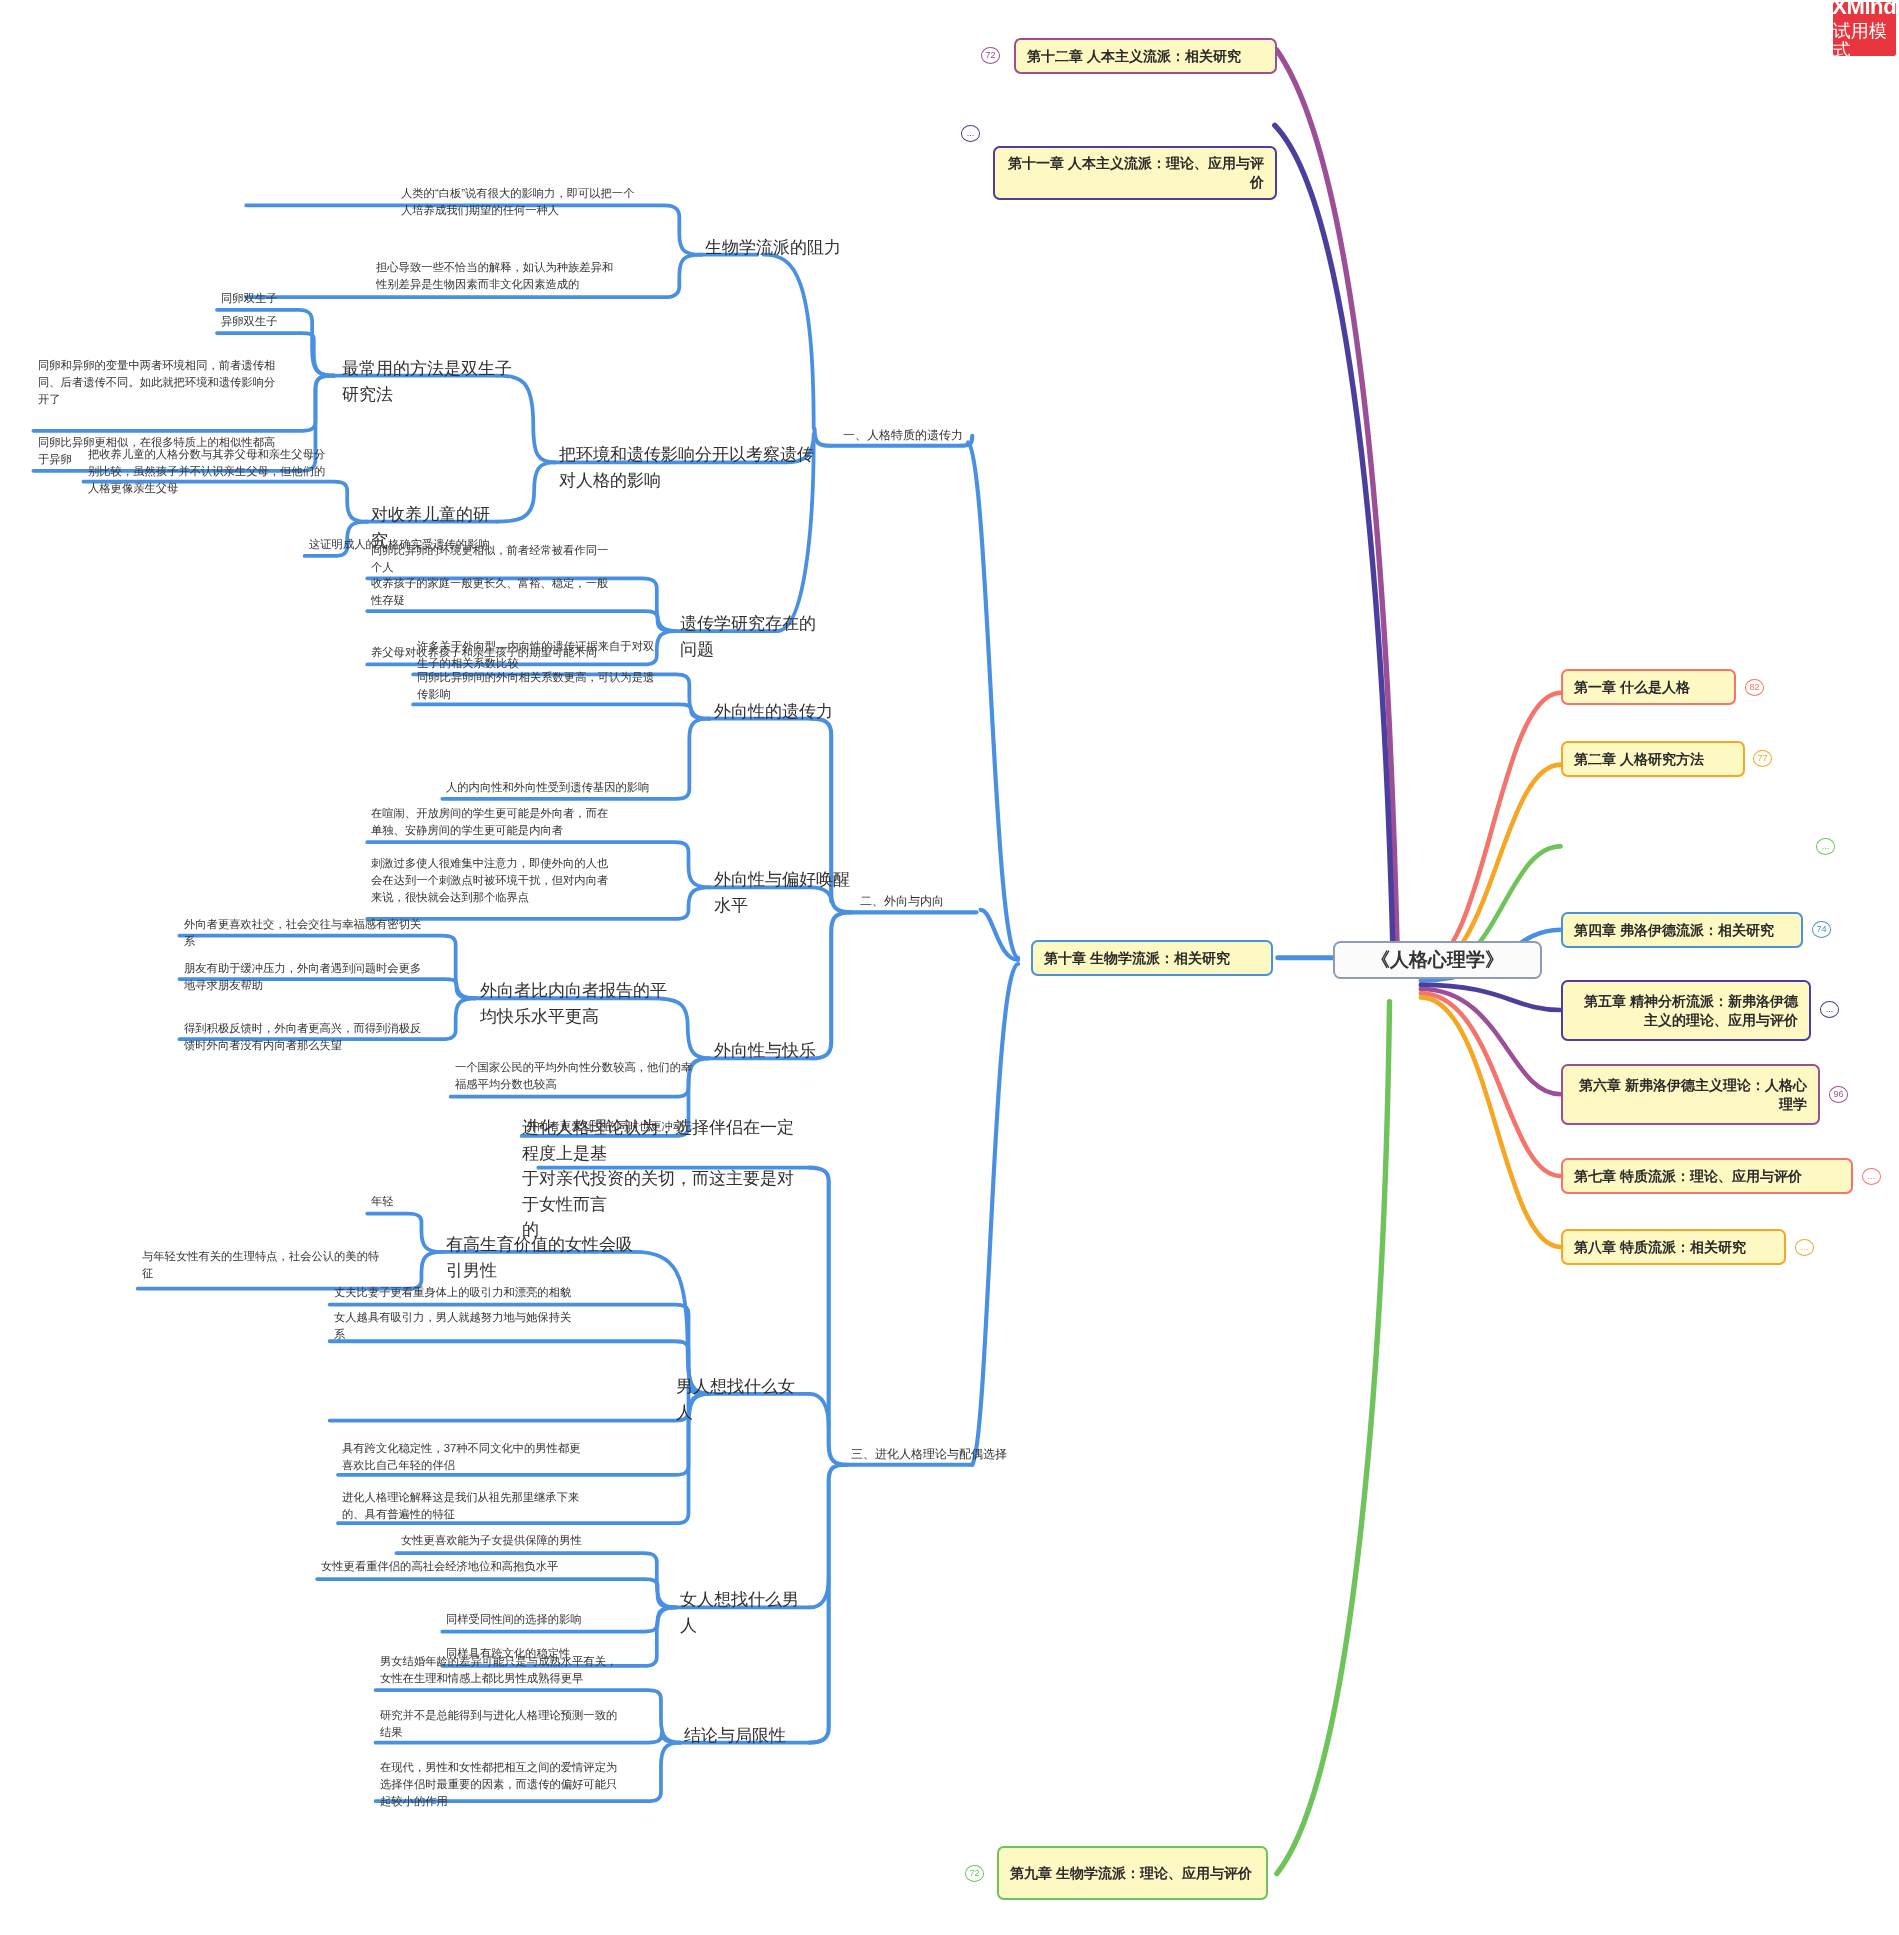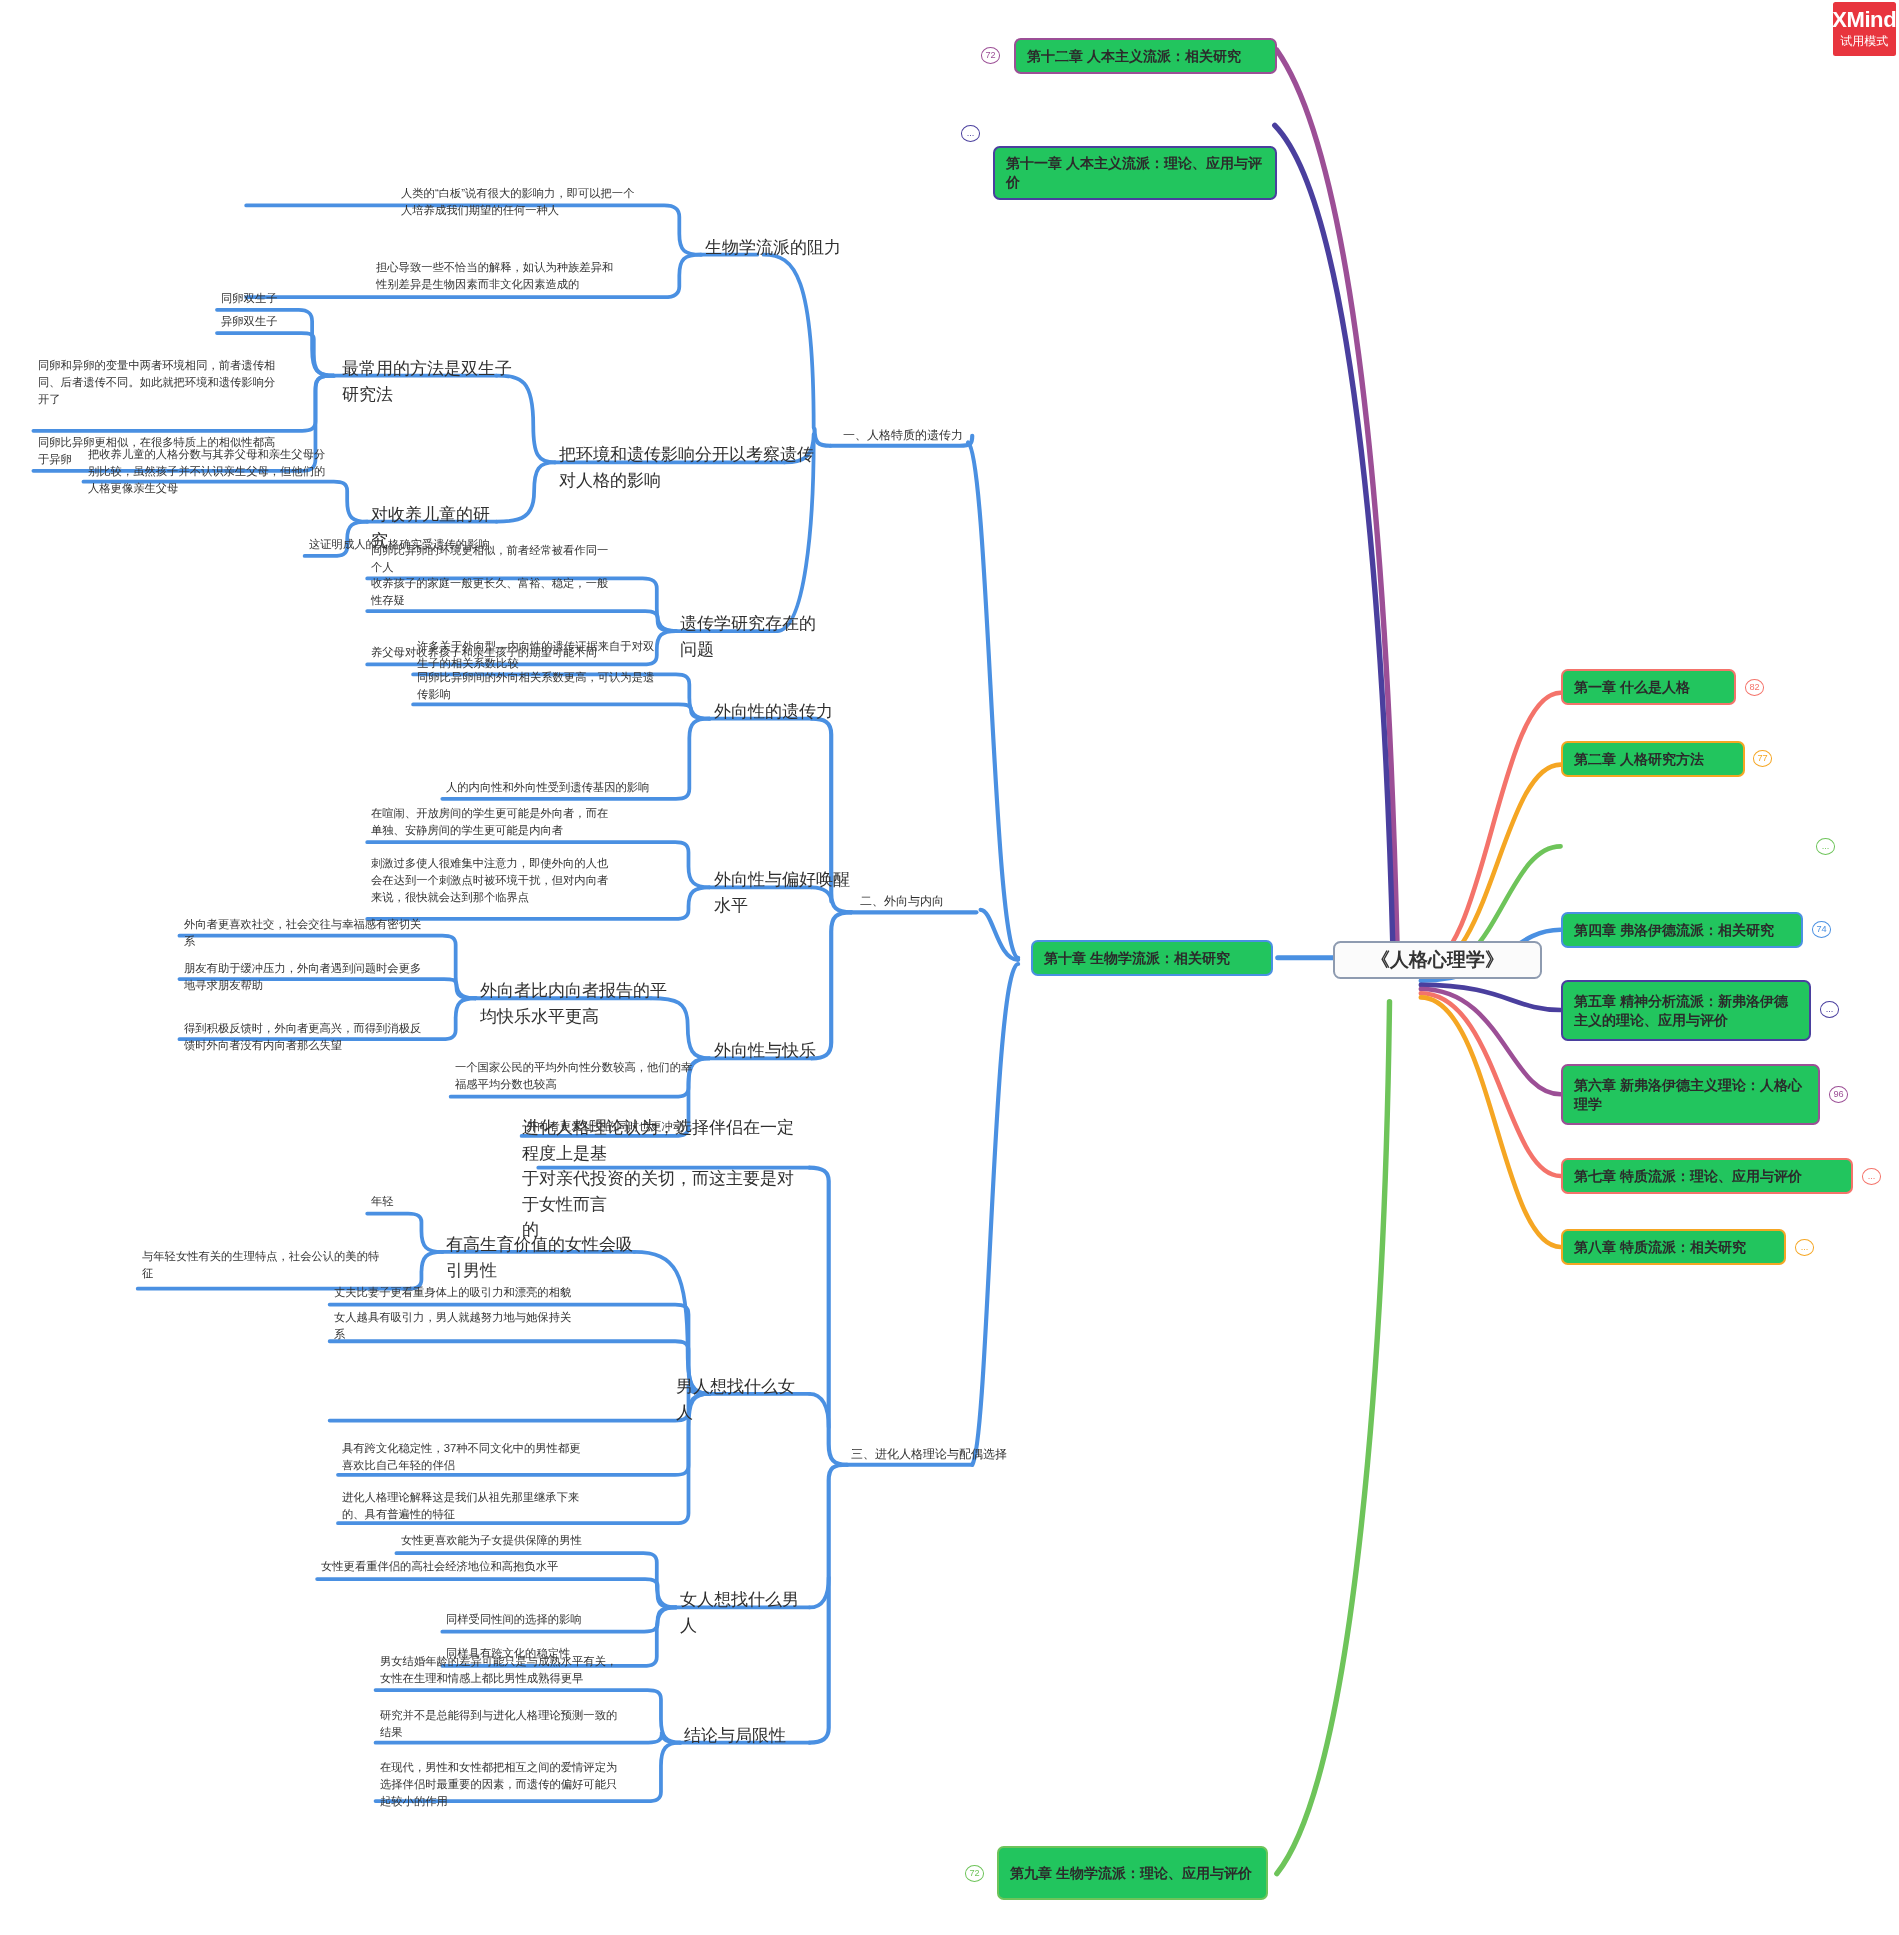--- a/index.html
+++ b/index.html
@@ -12,38 +12,38 @@
   svg.links{position:absolute;left:0;top:0;width:1899px;height:1936px;pointer-events:none;}
 
   
   .xmind-badge{
     position:absolute;right:3.3px;top:1.7px;width:63px;height:54px;
     background:#e8353e;border-radius:2.5px;
     display:flex;flex-direction:column;align-items:center;justify-content:center;
     color:#ffffff;
   }
   .xmind-badge .brand{font-size:22px;font-weight:bold;letter-spacing:-0.4px;line-height:1;}
-  .xmind-badge .mode{font-size:12px;line-height:1.1;margin-top:3.3px;}
+  .xmind-badge .mode{font-size:18px;line-height:1.1;margin-top:3.3px;}
 
   
   .root-node{
     position:absolute;
     background:#fbfbfb;border:2.1px solid #8e9bb0;border-radius:7.5px;
     display:flex;align-items:center;justify-content:center;
     padding:4.2px 14px;box-sizing:border-box;
     font-size:19px;font-weight:bold;color:#333333;white-space:nowrap;
     z-index:5;
   }
 
   
   .chapter{
-    position:absolute;background:#22c55e;border:2.5px solid #888;border-radius:6.7px;
+    position:absolute;background:#fef9c3;border:2.5px solid #888;border-radius:6.7px;
     box-sizing:border-box;display:flex;align-items:center;
     padding:5.8px 11px;font-size:14px;font-weight:bold;color:#2b2b2b;
-    line-height:1.35;z-index:4;
+    line-height:1.35;z-index:4;text-align:right;
   }
 
   
   .badge{
     position:absolute;border:1.3px solid #999;border-radius:50%;
     background:#ffffff;color:#888;
     display:flex;align-items:center;justify-content:center;
     font-size:9.2px;width:19px;height:16.7px;box-sizing:border-box;z-index:6;
   }
 

